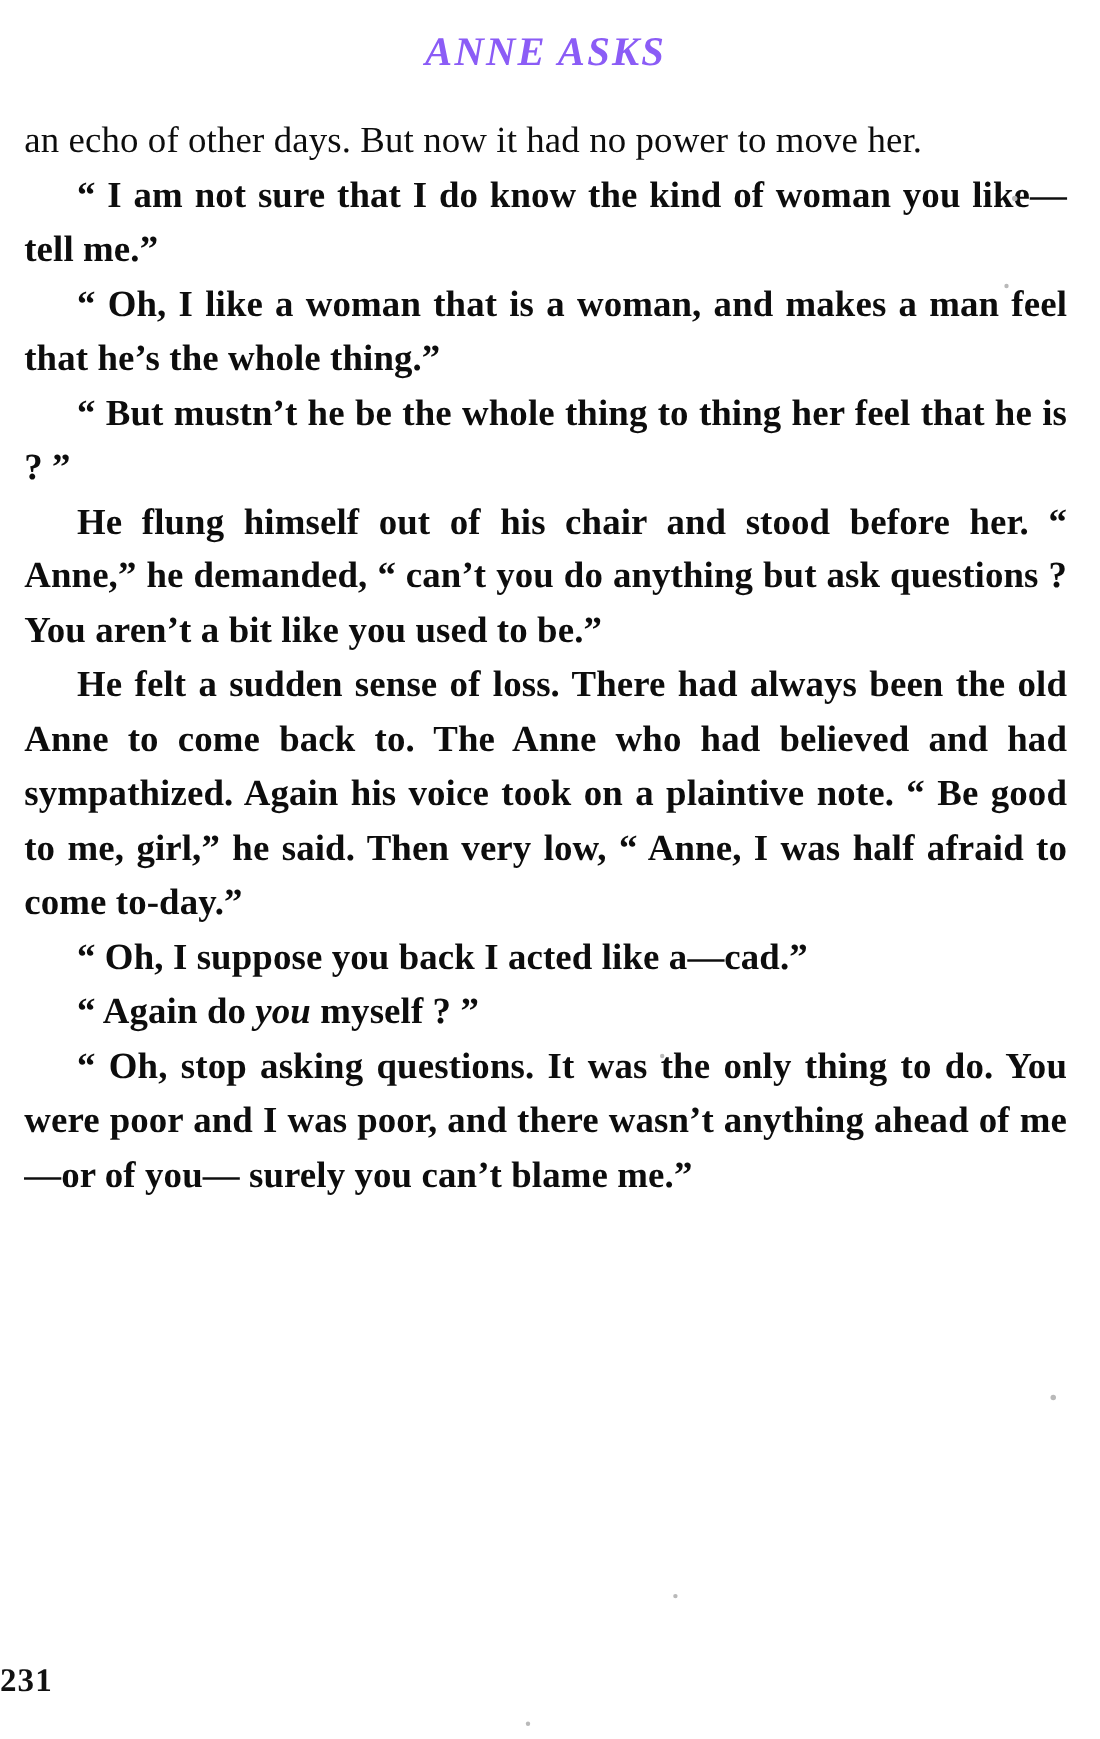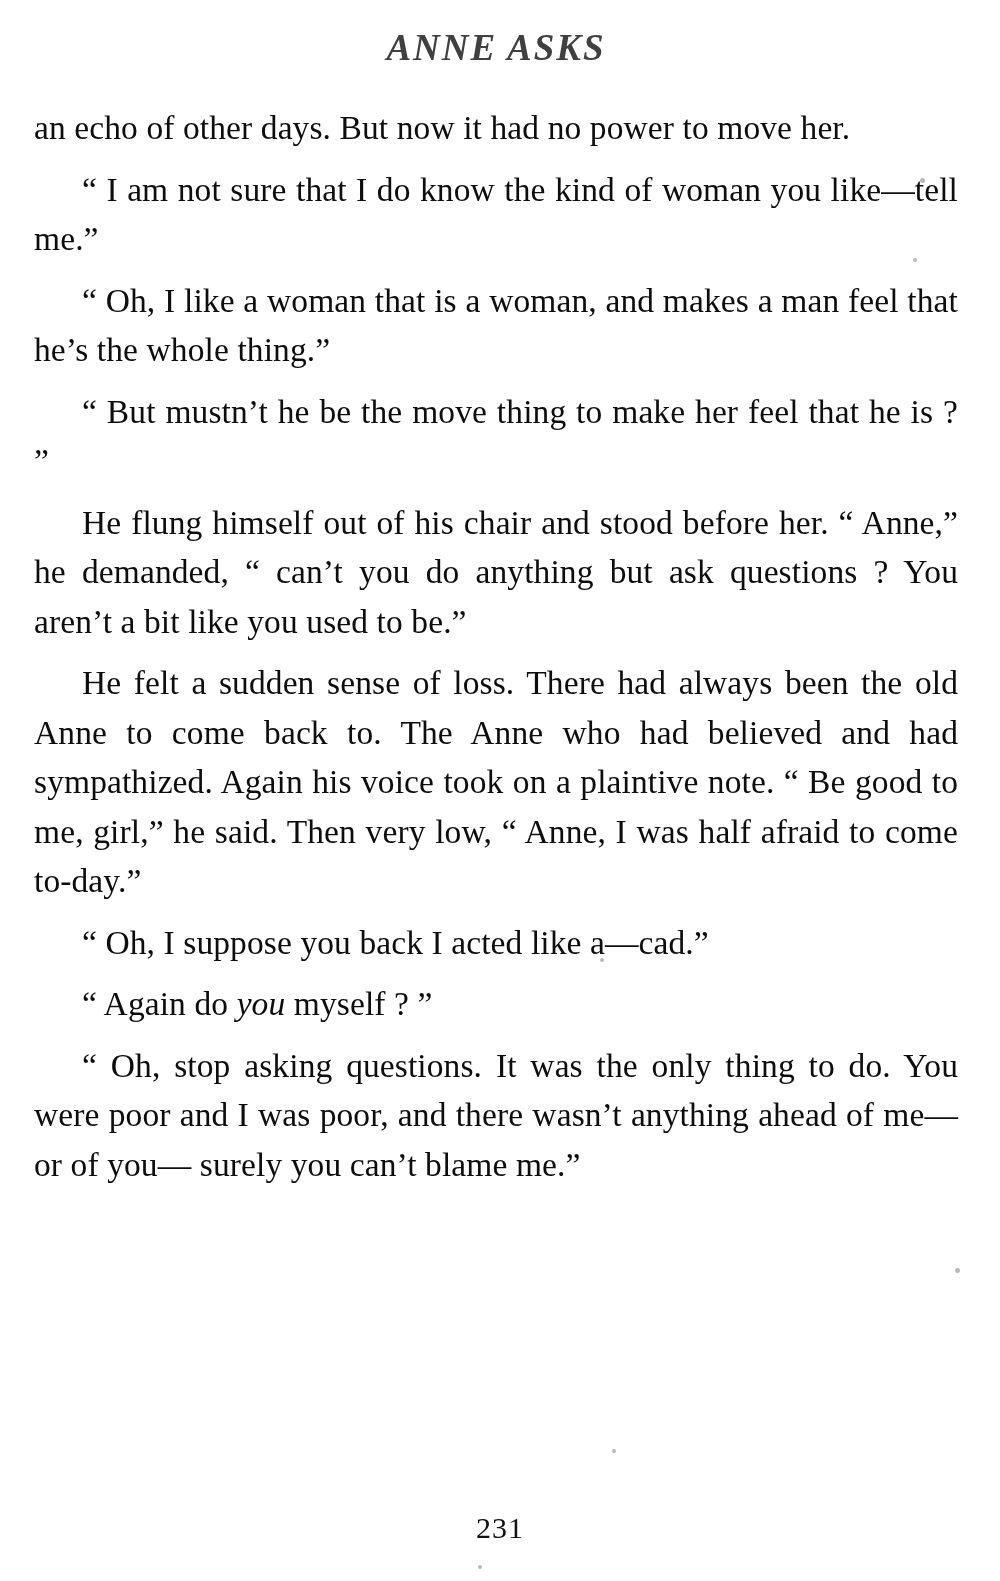--- a/index.html
+++ b/index.html
@@ -22,48 +22,49 @@
     padding: 18px 30px 10px 22px;
     position: relative;
   }
   .running-head {
     text-align: center;
     font-style: italic;
     font-weight: bold;
     font-size: 37px;
     letter-spacing: 2px;
     margin: 8px 0 34px 0;
-    color: #404040;
+    color: #8b5cf6;
   }
   .body-text {
     font-size: 33.5px;
     line-height: 49.5px;
     text-align: justify;
     text-justify: inter-word;
     color: #0d0d0d;
     letter-spacing: 0.1px;
   }
   .body-text p {
-    margin: 12px;
+    margin: 0;
     text-indent: 0;
   }
   .body-text p.indent {
     text-indent: 48px;
+    font-weight: bold;
   }
   .body-text i {
     font-style: italic;
   }
   .folio {
     position: absolute;
     bottom: 36px;
     left: 0;
     width: 1000px;
-    text-align: center;
+    text-align: left;
     font-size: 30px;
-    font-weight: normal;
+    font-weight: bold;
     letter-spacing: 1px;
     color: #111;
   }
   
   .speck {
     position: absolute;
     background: #b9b9b9;
     border-radius: 50%;
     pointer-events: none;
   }
@@ -72,21 +73,21 @@
 <body>
 
 <div class="page">
 
   <div class="running-head">ANNE ASKS</div>
 
   <div class="body-text">
     <p>an echo of other days.   But now it had no power to move her.</p>
     <p class="indent">“ I am not sure that I do know the kind of woman you like—tell me.”</p>
     <p class="indent">“ Oh, I like a woman that is a woman, and makes a man feel that he’s the whole thing.”</p>
-    <p class="indent">“ But mustn’t he be the move thing to make her feel that he is ? ”</p>
+    <p class="indent">“ But mustn’t he be the whole thing to thing her feel that he is ? ”</p>
     <p class="indent">He flung himself out of his chair and stood before her.  “ Anne,” he demanded, “ can’t you do anything but ask questions ?  You aren’t a bit like you used to be.”</p>
     <p class="indent">He felt a sudden sense of loss.   There had always been the old Anne to come back to.   The Anne who had believed and had sympathized.   Again his voice took on a plaintive note.  “ Be good to me, girl,” he said.  Then very low, “ Anne, I was half afraid to come to-day.”</p>
     <p class="indent">“ Oh, I suppose you back I acted like a—cad.”</p>
     <p class="indent"><span>“ Again do </span><i>you</i><span> myself ? ”</span></p>
     <p class="indent">“ Oh, stop asking questions.  It was the only thing to do.  You were poor and I was poor, and there wasn’t anything ahead of me—or of you— surely you can’t blame me.”</p>
   </div>
 
   <div class="folio">231</div>
 
   <div class="speck" style="left:920px; top:178px; width:5px; height:5px;"></div>

